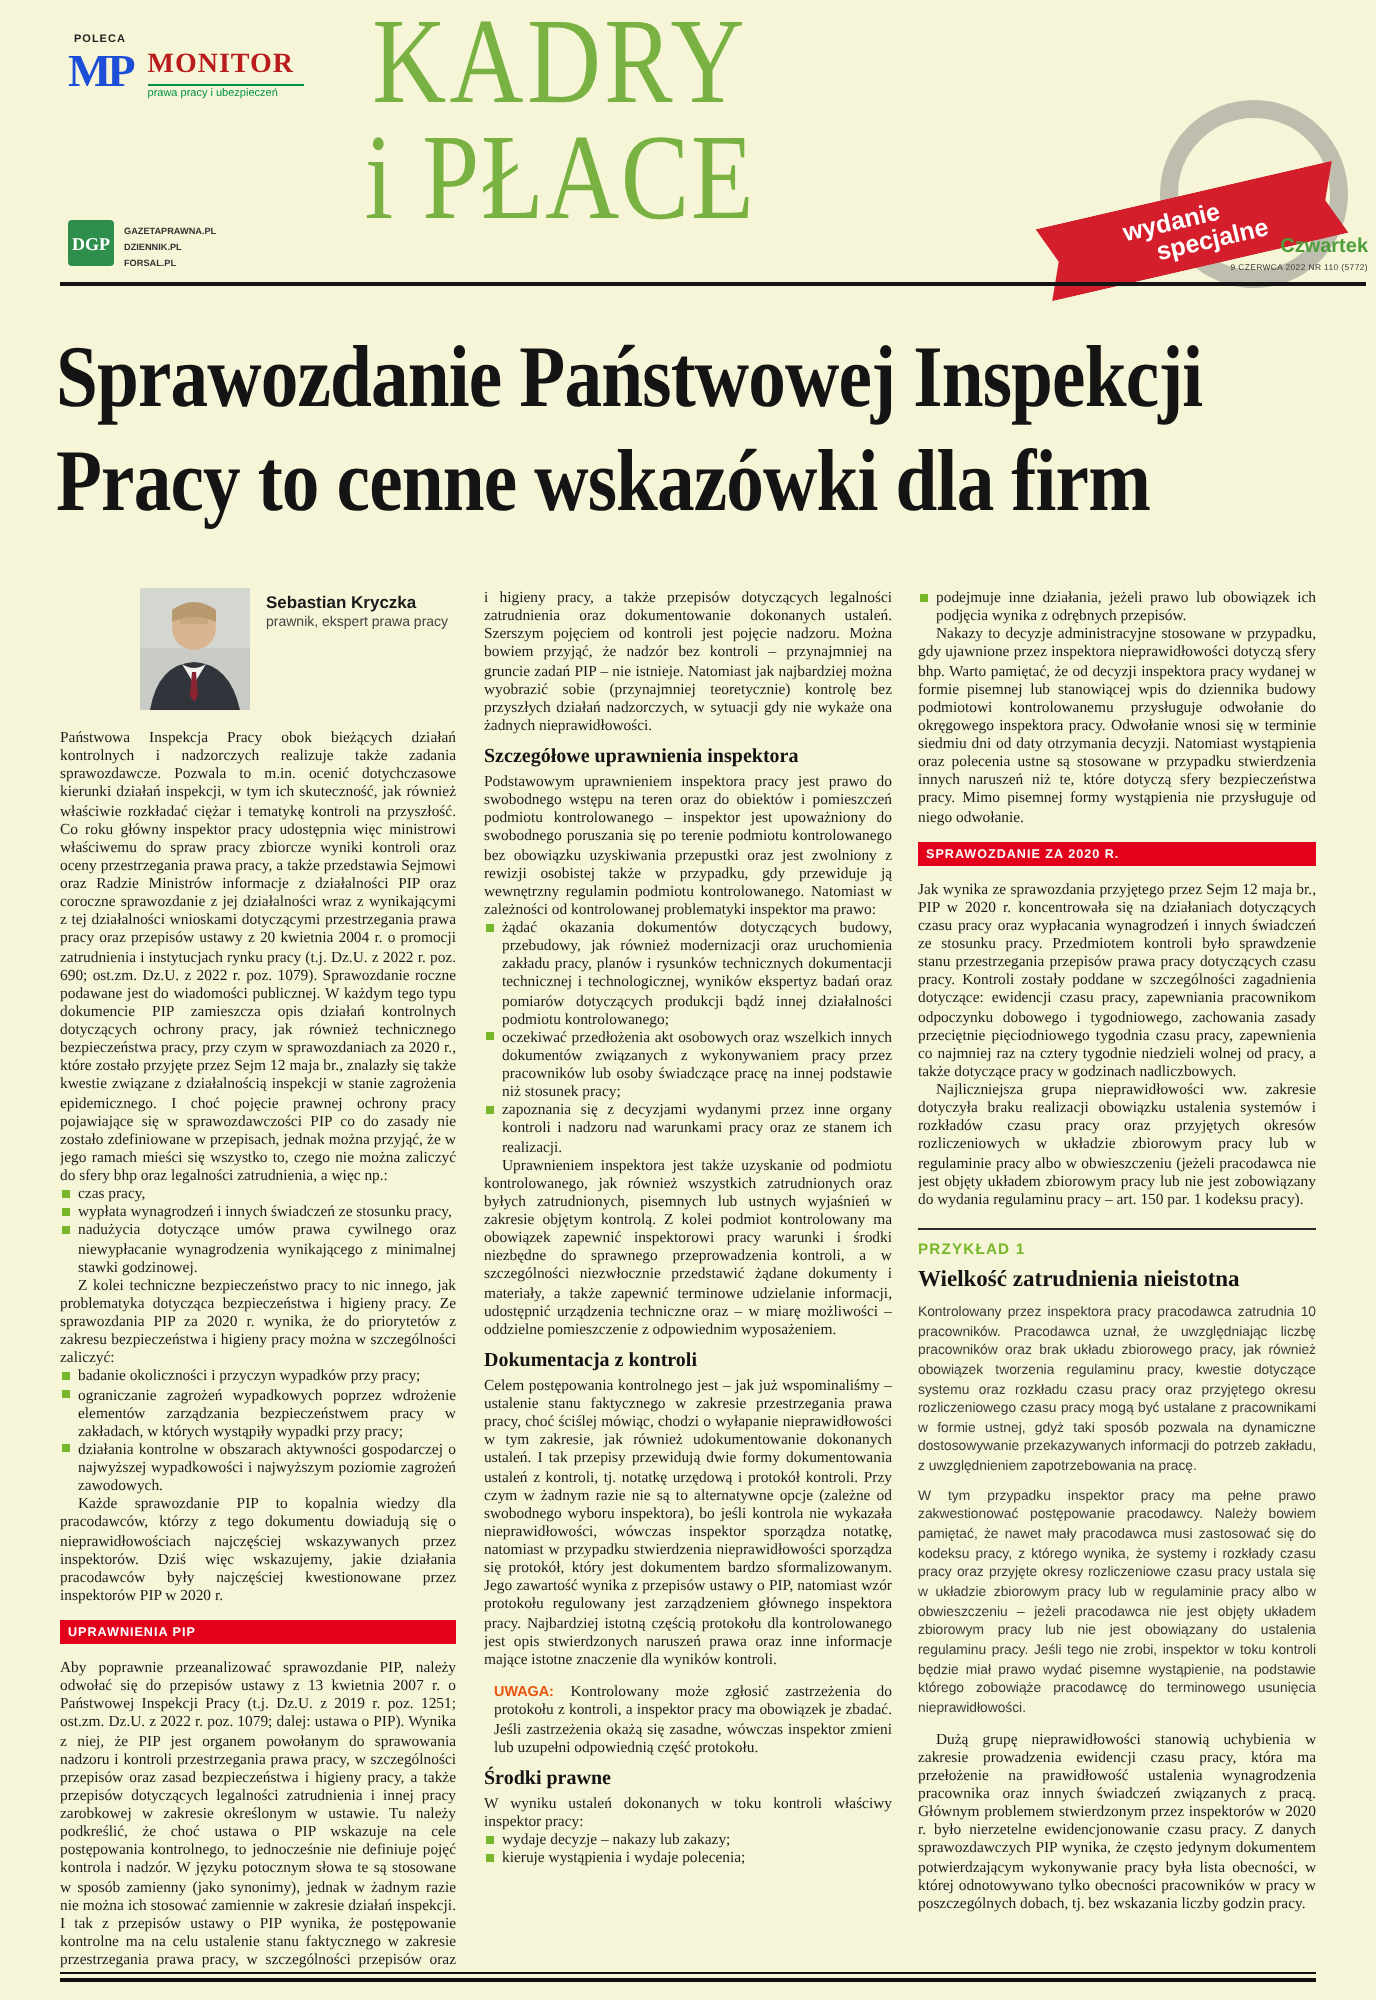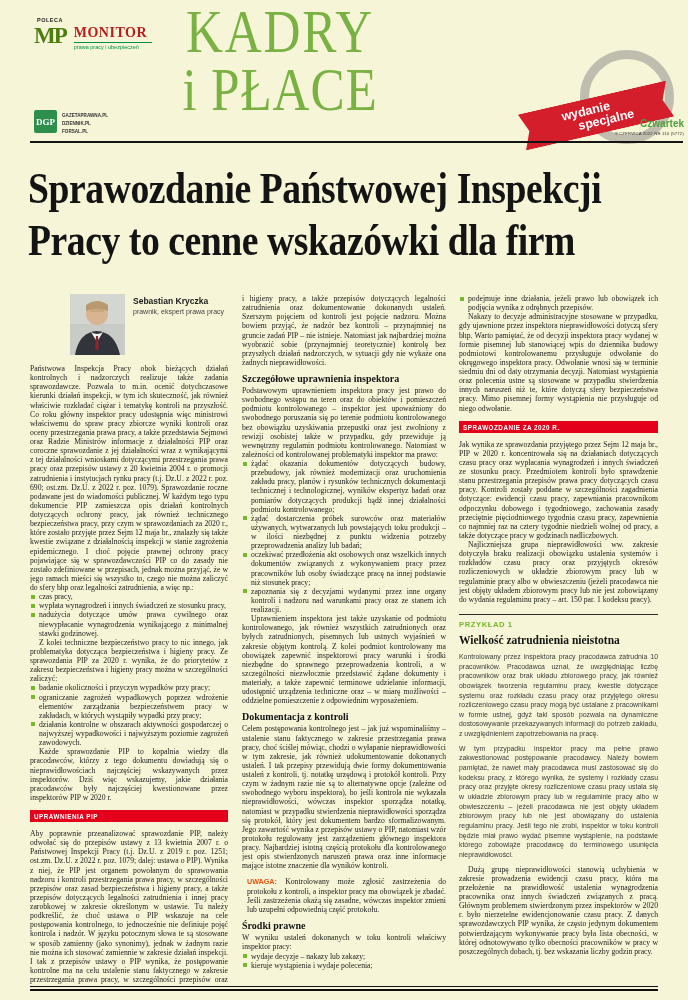--- a/index.html
+++ b/index.html
@@ -2,21 +2,21 @@
 <html><head>
 <meta charset="utf-8">
 <style>
   html,body{margin:0;padding:0;}
   body{width:688px;height:1000px;background:#f6f5d7;font-family:"Liberation Serif",serif;}
   .page{position:relative;width:688px;height:1000px;overflow:hidden;background:#f6f5d7;color:#1b1b1b;}
 
   
   .poleca{position:absolute;left:37px;top:17px;font-family:"Liberation Sans",sans-serif;font-size:5.5px;font-weight:bold;letter-spacing:.5px;color:#222;}
   .mp-row{position:absolute;left:34px;top:24px;width:150px;}
-  .mp-glyph{font-family:"Liberation Serif",serif;font-weight:bold;font-size:23px;color:#4d7c0f;line-height:1;display:inline-block;vertical-align:top;letter-spacing:-2px;text-align:center;}
+  .mp-glyph{font-family:"Liberation Serif",serif;font-weight:bold;font-size:23px;color:#1d4ed8;line-height:1;display:inline-block;vertical-align:top;letter-spacing:-2px;text-align:center;}
   .monitor-wrap{display:inline-block;margin-left:4px;vertical-align:top;padding-top:2px;}
   .monitor{font-family:"Liberation Serif",serif;font-size:14px;letter-spacing:.5px;color:#b91c1c;font-weight:bold;line-height:1;}
   .monitor-tag{font-family:"Liberation Sans",sans-serif;font-size:5.5px;color:#00914e;margin-top:2px;border-top:1px solid #00914e;padding-top:1px;width:78px;}
   .mast-title{position:absolute;left:80px;top:4px;width:400px;text-align:center;color:#79b242;transform:scaleX(.84);transform-origin:50% 0;}
   .mt1{font-size:61px;line-height:.92;letter-spacing:2px;}
   .mt2{font-size:61px;line-height:.98;letter-spacing:1px;}
   .mast-sub{position:absolute;left:80px;top:122px;width:400px;text-align:center;font-size:11px;font-weight:bold;letter-spacing:3.4px;color:#1d1d1b;}
   .mast-rule{position:absolute;left:30px;right:5px;top:141px;height:2px;background:#141414;}
   .dgp-row{position:absolute;left:34px;top:110px;display:flex;align-items:flex-start;}
   .dgp-box{width:23px;height:23px;background:#2e8f4d;color:#fff;font-family:"Liberation Serif",serif;font-weight:bold;font-size:9px;display:flex;align-items:center;justify-content:center;border-radius:2px;}
@@ -167,24 +167,20 @@
         <p class="body-p">i higieny pracy, a także przepisów dotyczących legalności zatrudnienia oraz dokumentowanie dokonanych ustaleń. Szerszym pojęciem od kontroli jest pojęcie nadzoru. Można bowiem przyjąć, że nadzór bez kontroli – przynajmniej na gruncie zadań PIP – nie istnieje. Natomiast jak najbardziej można wyobrazić sobie (przynajmniej teoretycznie) kontrolę bez przyszłych działań nadzorczych, w sytuacji gdy nie wykaże ona żadnych nieprawidłowości.</p>
         <div class="subhead">Szczegółowe uprawnienia inspektora</div>
         <p class="body-p">Podstawowym uprawnieniem inspektora pracy jest prawo do swobodnego wstępu na teren oraz do obiektów i pomieszczeń podmiotu kontrolowanego – inspektor jest upoważniony do swobodnego poruszania się po terenie podmiotu kontrolowanego bez obowiązku uzyskiwania przepustki oraz jest zwolniony z rewizji osobistej także w przypadku, gdy przewiduje ją wewnętrzny regulamin podmiotu kontrolowanego. Natomiast w zależności od kontrolowanej problematyki inspektor ma prawo:</p>
         <div class="bullets">
           <div class="bullet">
             <span class="sq"></span>
             <span class="bt">żądać okazania dokumentów dotyczących budowy, przebudowy, jak również modernizacji oraz uruchomienia zakładu pracy, planów i rysunków technicznych dokumentacji technicznej i technologicznej, wyników ekspertyz badań oraz pomiarów dotyczących produkcji bądź innej działalności podmiotu kontrolowanego;</span>
           </div>
           <div class="bullet">
             <span class="sq"></span>
-            <span class="bt">żądać dostarczenia próbek surowców oraz materiałów używanych, wytwarzanych lub powstających toku produkcji – w ilości niezbędnej z punktu widzenia potrzeby przeprowadzenia analizy lub badań;</span>
-          </div>
-          <div class="bullet">
-            <span class="sq"></span>
             <span class="bt">oczekiwać przedłożenia akt osobowych oraz wszelkich innych dokumentów związanych z wykonywaniem pracy przez pracowników lub osoby świadczące pracę na innej podstawie niż stosunek pracy;</span>
           </div>
           <div class="bullet">
             <span class="sq"></span>
             <span class="bt">zapoznania się z decyzjami wydanymi przez inne organy kontroli i nadzoru nad warunkami pracy oraz ze stanem ich realizacji.</span>
           </div>
         </div>
         <p class="body-p ind">Uprawnieniem inspektora jest także uzyskanie od podmiotu kontrolowanego, jak również wszystkich zatrudnionych oraz byłych zatrudnionych, pisemnych lub ustnych wyjaśnień w zakresie objętym kontrolą. Z kolei podmiot kontrolowany ma obowiązek zapewnić inspektorowi pracy warunki i środki niezbędne do sprawnego przeprowadzenia kontroli, a w szczególności niezwłocznie przedstawić żądane dokumenty i materiały, a także zapewnić terminowe udzielanie informacji, udostępnić urządzenia techniczne oraz – w miarę możliwości – oddzielne pomieszczenie z odpowiednim wyposażeniem.</p>
         <div class="subhead">Dokumentacja z kontroli</div>
         <p class="body-p">Celem postępowania kontrolnego jest – jak już wspominaliśmy – ustalenie stanu faktycznego w zakresie przestrzegania prawa pracy, choć ściślej mówiąc, chodzi o wyłapanie nieprawidłowości w tym zakresie, jak również udokumentowanie dokonanych ustaleń. I tak przepisy przewidują dwie formy dokumentowania ustaleń z kontroli, tj. notatkę urzędową i protokół kontroli. Przy czym w żadnym razie nie są to alternatywne opcje (zależne od swobodnego wyboru inspektora), bo jeśli kontrola nie wykazała nieprawidłowości, wówczas inspektor sporządza notatkę, natomiast w przypadku stwierdzenia nieprawidłowości sporządza się protokół, który jest dokumentem bardzo sformalizowanym. Jego zawartość wynika z przepisów ustawy o PIP, natomiast wzór protokołu regulowany jest zarządzeniem głównego inspektora pracy. Najbardziej istotną częścią protokołu dla kontrolowanego jest opis stwierdzonych naruszeń prawa oraz inne informacje mające istotne znaczenie dla wyników kontroli.</p>

